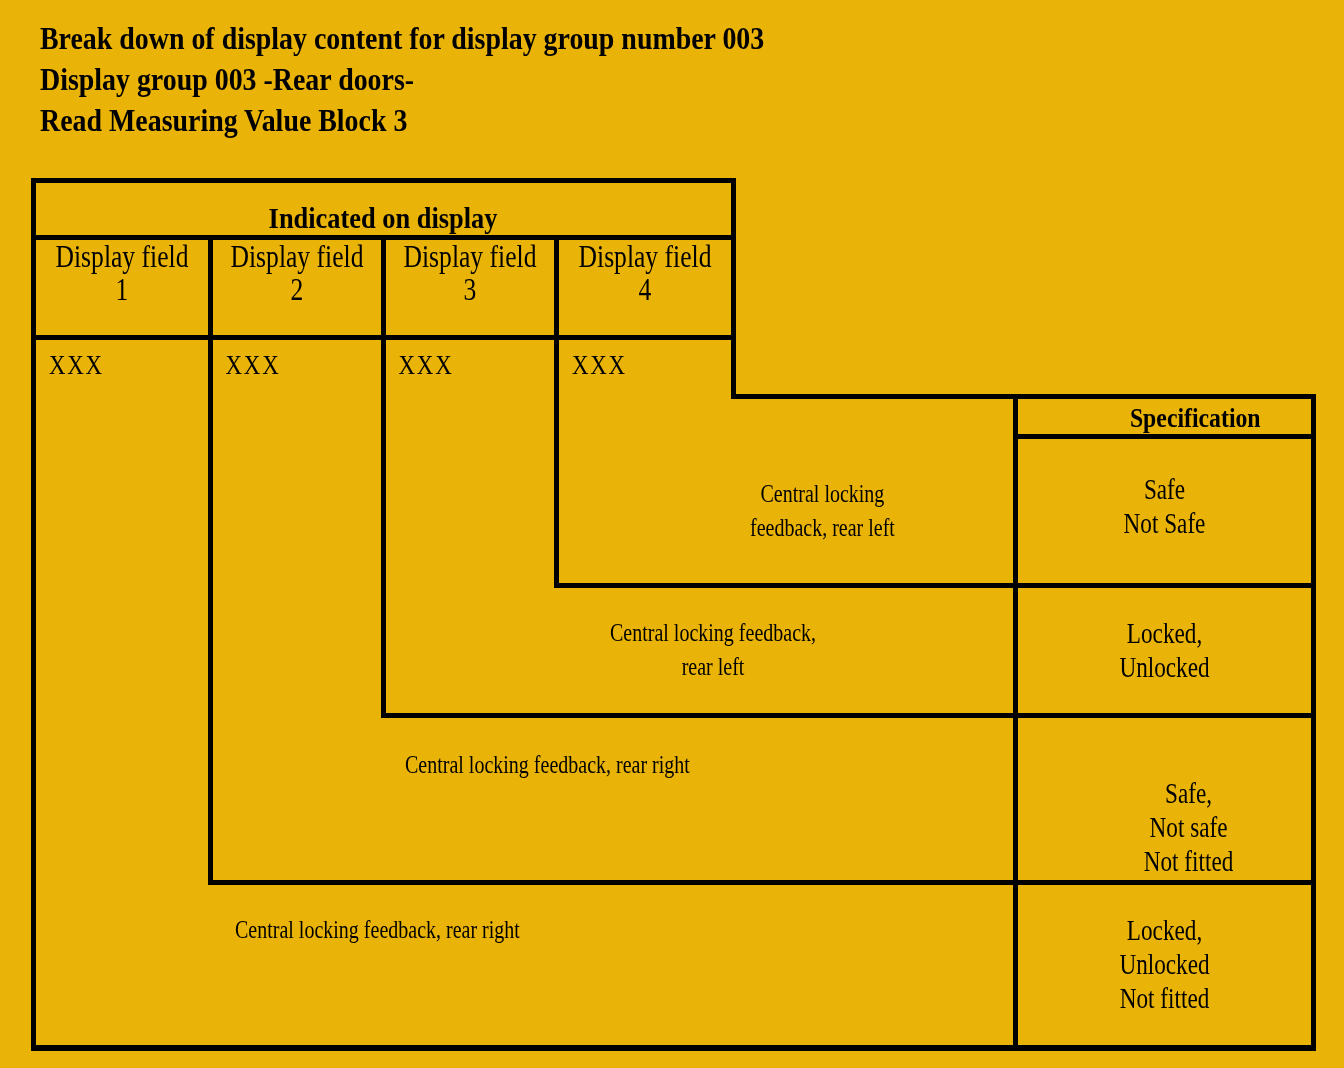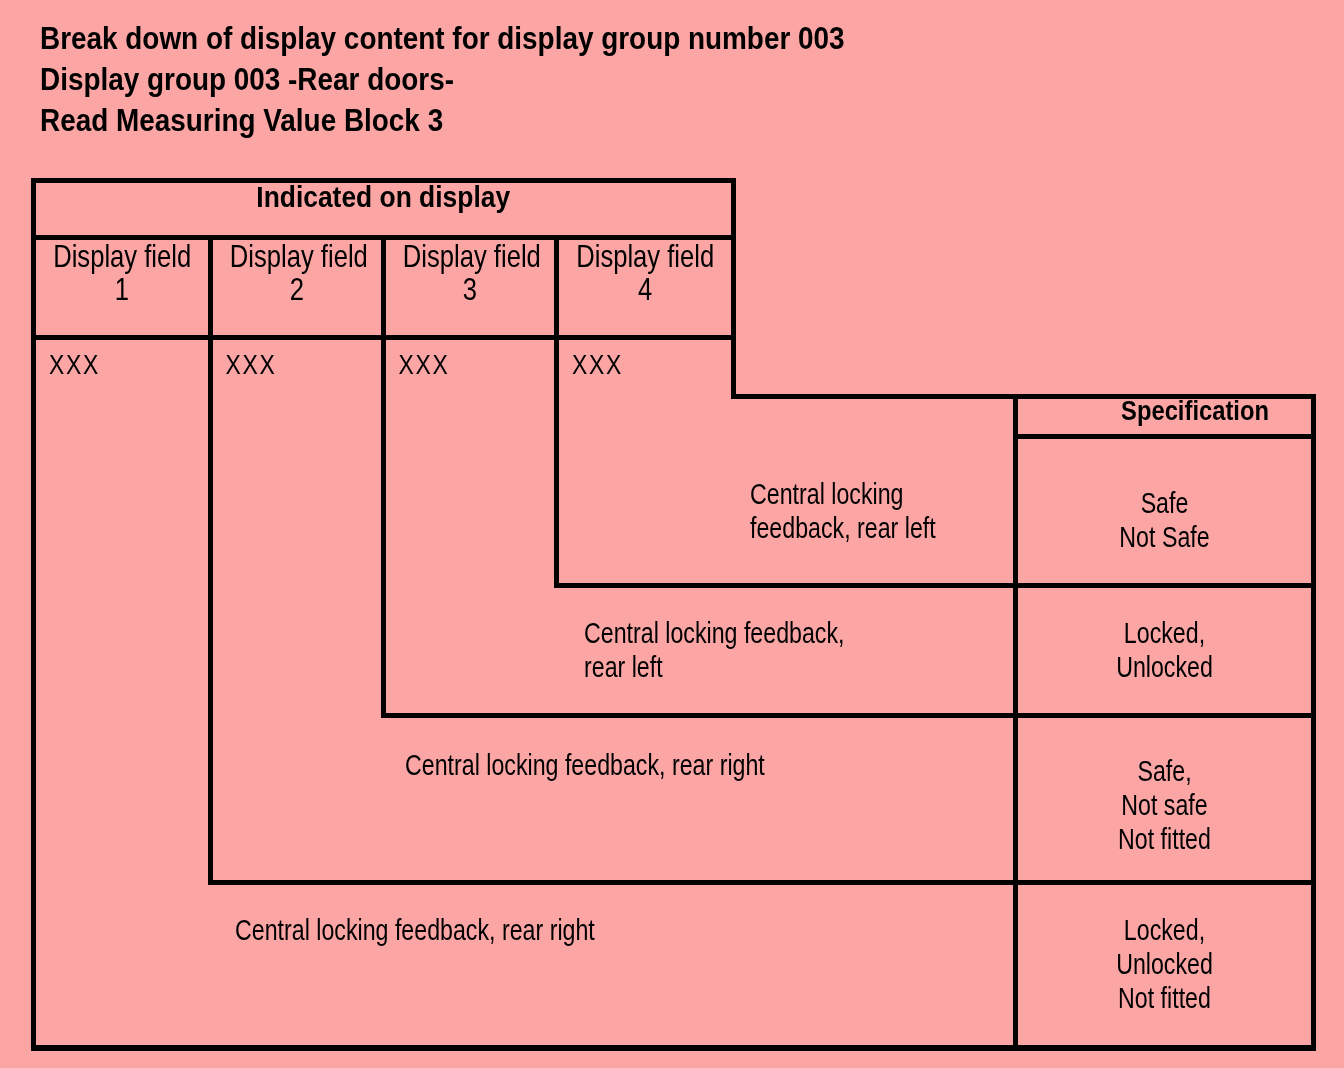--- a/index.html
+++ b/index.html
@@ -1,51 +1,51 @@
 <!DOCTYPE html>
 <html><head>
 <meta charset="utf-8">
 <style>
   html, body { margin: 0; padding: 0; background: #ffffff; }
   #page {
     position: relative;
     width: 1344px;
     height: 1068px;
-    background: #fca5a5;
-    font-family: Liberation Sans, sans-serif;
+    background: #eab308;
+    font-family: Liberation Serif, serif;
     color: #000000;
     overflow: hidden;
   }
   .line { position: absolute; background: #000000; }
   .txt { position: absolute; white-space: nowrap; color: #000000; }
 
   
   .title {
     left: 40px; top: 18px;
     font-size: 31px; font-weight: bold; line-height: 41px;
   }
   .title div { transform: scaleX(0.90); transform-origin: left center; }
 
   
   .hdr-box {
-    display: flex; align-items: flex-start; justify-content: center;
+    display: flex; align-items: flex-end; justify-content: center;
     font-weight: bold;
   }
   .hdr-box span { display: inline-block; transform: scaleX(0.88); transform-origin: center; }
   .ind-hdr { left: 31px; top: 180px; width: 705px; height: 55px; font-size: 30px; }
   .spec-hdr { left: 1013px; top: 396px; width: 365px; height: 38px; font-size: 27px; }
 
   
   .colcell { text-align: center; font-size: 32px; line-height: 33px; }
   .colcell div { transform: scaleX(0.80); transform-origin: center; }
   .xxx { text-align: left; font-size: 27px; letter-spacing: 2px; }
   .xxx div { transform: scaleX(0.85); transform-origin: center; }
 
   
-  .desc { font-size: 29px; line-height: 34px; }
+  .desc { font-size: 25px; line-height: 34px; text-align: center; }
   .desc div { transform: scaleX(0.80); transform-origin: left center; }
 
   
   .spec { width: 303px; left: 1013px; text-align: center; font-size: 29px; line-height: 34px; }
   .spec div { transform: scaleX(0.80); transform-origin: center; }
 </style>
 </head>
 <body>
 
 <div id="page">
@@ -109,38 +109,38 @@
     <div>XXX</div>
   </div>
   <div class="txt xxx" style="left:559px; top:350px; width:172px;">
     <div>XXX</div>
   </div>
 
   <div class="txt desc" style="left:750px; top:477px;">
     <div>Central locking</div>
     <div>feedback, rear left</div>
   </div>
-  <div class="txt spec" style="top:486px;">
+  <div class="txt spec" style="top:472px;">
     <div>Safe</div>
     <div>Not Safe</div>
   </div>
 
-  <div class="txt desc" style="left:584px; top:616px;">
+  <div class="txt desc" style="left:610px; top:616px;">
     <div>Central locking feedback,</div>
     <div>rear left</div>
   </div>
   <div class="txt spec" style="top:616px;">
     <div>Locked,</div>
     <div>Unlocked</div>
   </div>
 
   <div class="txt desc" style="left:405px; top:748px;">
     <div>Central locking feedback, rear right</div>
   </div>
-  <div class="txt spec" style="top:754px;">
+  <div class="txt spec" style="top:776px;padding-left:24px;">
     <div>Safe,</div>
     <div>Not safe</div>
     <div>Not fitted</div>
   </div>
 
   <div class="txt desc" style="left:235px; top:913px;">
     <div>Central locking feedback, rear right</div>
   </div>
   <div class="txt spec" style="top:913px;">
     <div>Locked,</div>

